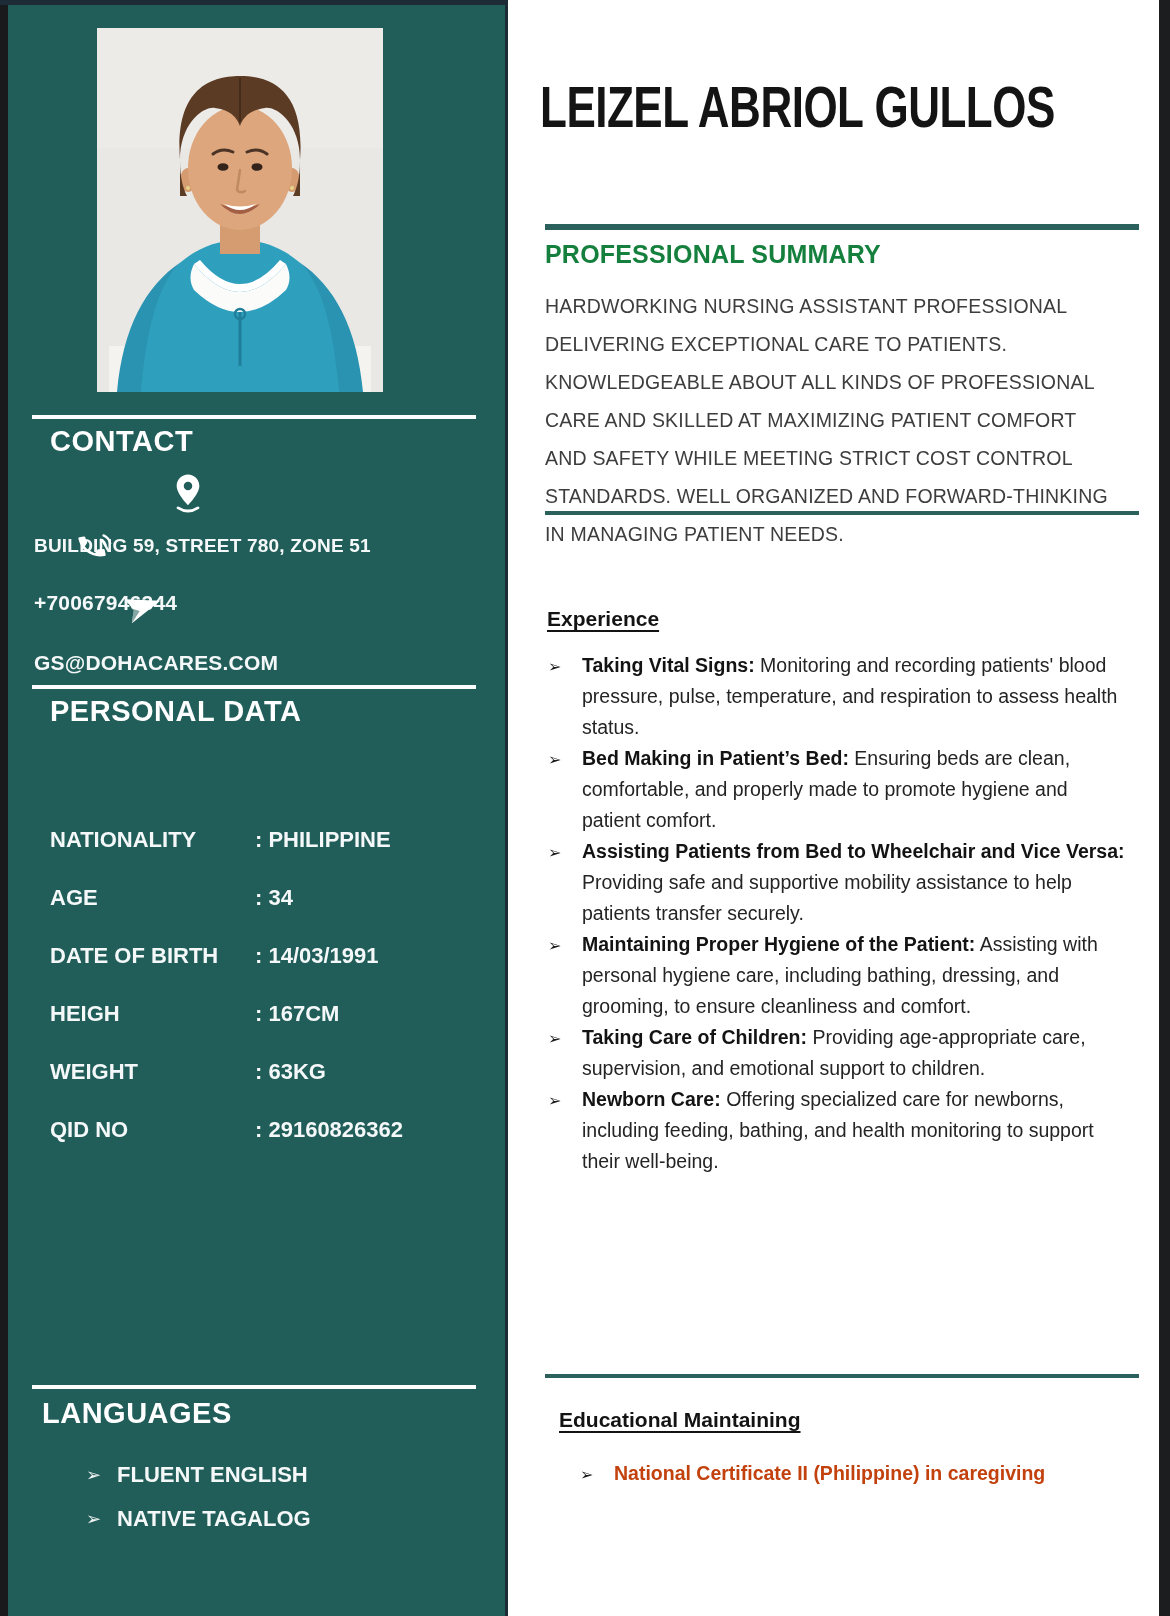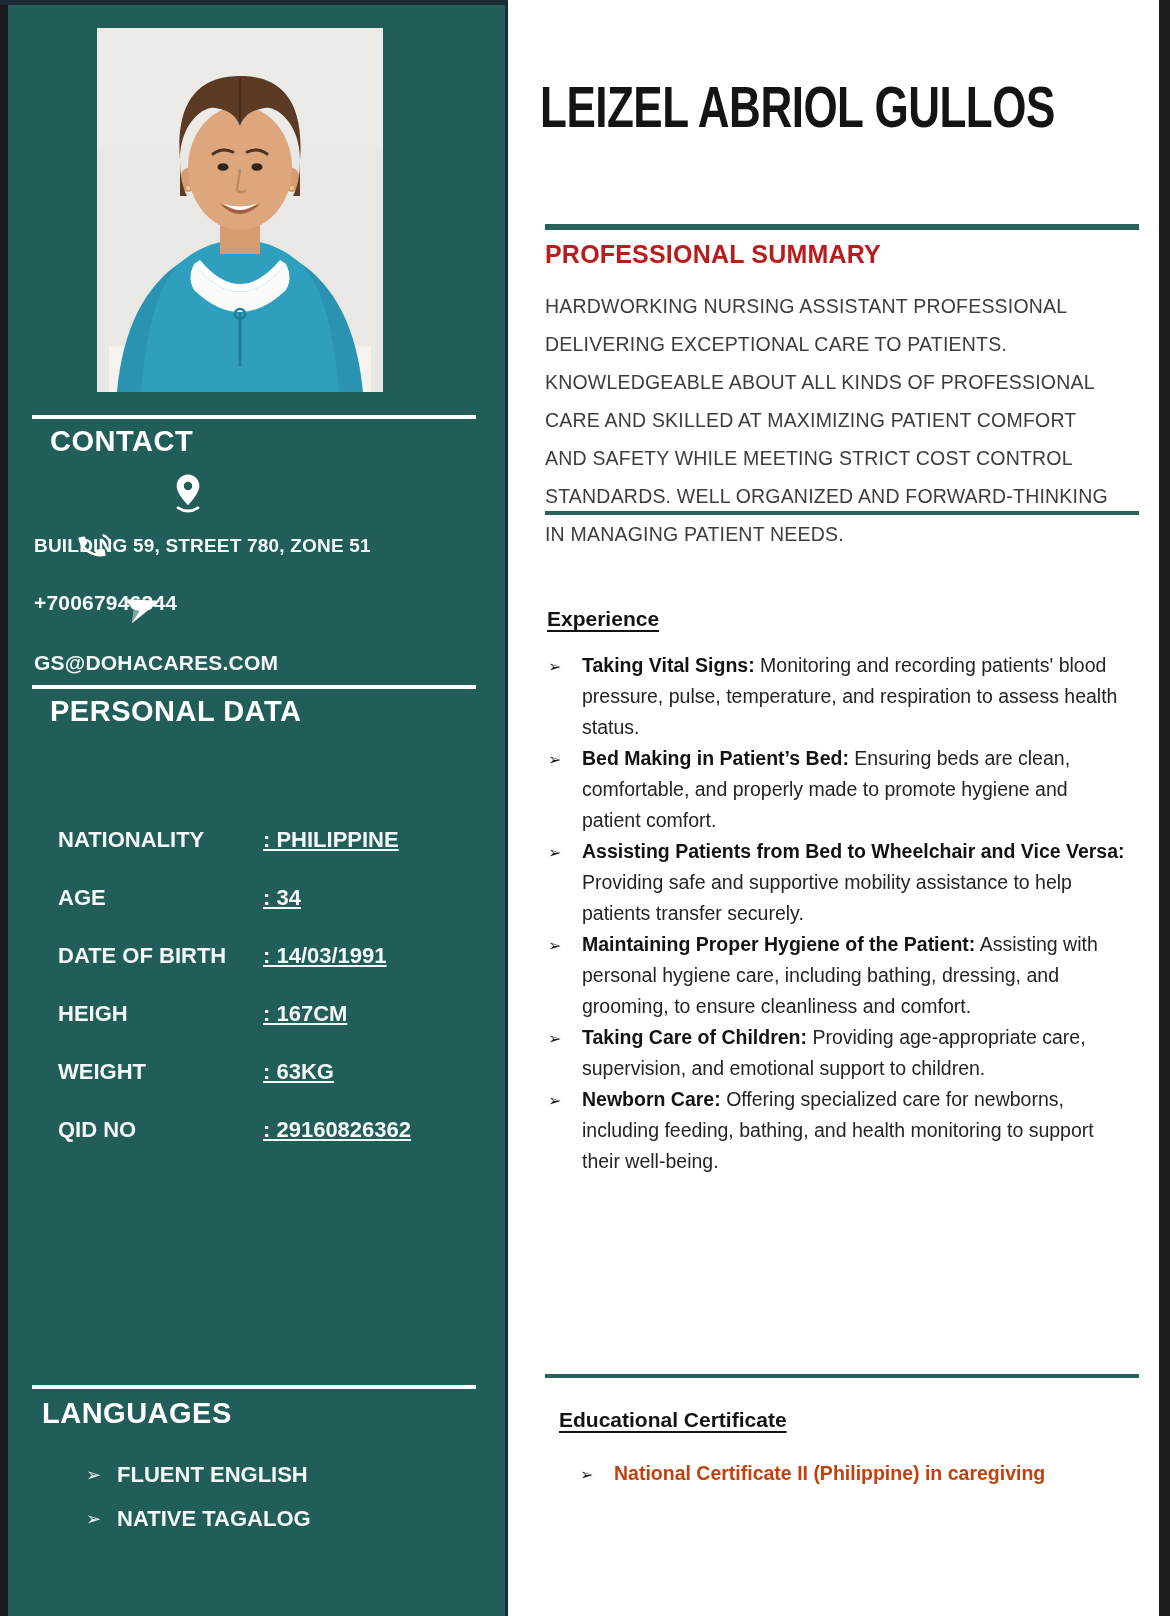--- a/index.html
+++ b/index.html
@@ -29,43 +29,43 @@
   .sb-line{position:absolute;left:24px;width:444px;height:4px;background:#fdfdfd;}
   .sb-heading{
     position:absolute;left:42px;margin:0;
     font-size:29px;font-weight:bold;letter-spacing:0.5px;color:#ffffff;text-align:center;
   }
   .c-row{position:absolute;left:26px;display:flex;align-items:center;flex-direction:column;}
   .c-icon{width:62px;display:flex;justify-content:flex-start;flex:0 0 62px;}
   .c-text{font-size:19px;font-weight:600;letter-spacing:0.2px;}
   .c-text.strong{font-size:21px;font-weight:bold;}
 
-  .pd-rows{position:absolute;left:42px;top:818px;width:430px;margin-left:8px;}
+  .pd-rows{position:absolute;left:42px;top:818px;width:430px;}
   .pd-row{display:flex;margin-bottom:25px;line-height:33px;}
   .pd-label{flex:0 0 205px;font-size:22px;font-weight:bold;}
-  .pd-value{font-size:22px;font-weight:bold;text-decoration:underline;}
+  .pd-value{font-size:22px;font-weight:bold;}
 
   .lang-list{position:absolute;left:78px;top:1455px;list-style:none;margin:0;padding:0;}
   .lang-item{display:flex;align-items:center;margin-bottom:14px;font-size:22px;font-weight:bold;line-height:30px;}
   .lang-item .bullet{margin-right:16px;font-size:18px;font-weight:normal;color:#f0f4f4;}
 
   
   .main{position:absolute;left:508px;top:0;width:545px;height:100%;background:#ffffff;color:#1c1c1c;}
   .name{
     position:absolute;left:32px;top:74px;margin:0;
     font-size:44px;font-weight:800;letter-spacing:-0.5px;color:#141414;
     transform:scaleY(1.32);transform-origin:top left;white-space:nowrap;
   }
   .hr-teal{position:absolute;left:37px;width:594px;background:#2a615c;}
   .hr-1{top:224px;height:6px;}
   .hr-2{top:511px;height:4px;}
   .hr-3{top:1374px;height:4px;}
   .summary-heading{
     position:absolute;left:37px;top:240px;margin:0;
-    font-size:25px;font-weight:bold;color:#b91c1c;letter-spacing:0.2px;
+    font-size:25px;font-weight:bold;color:#15803d;letter-spacing:0.2px;
   }
   .summary-text{
     position:absolute;left:37px;top:287px;margin:0;width:570px;
     font-size:19.5px;line-height:38px;color:#3d3d3d;letter-spacing:0.2px;
   }
   .sub-heading{
     position:absolute;left:39px;margin:0;
     font-size:21px;font-weight:bold;color:#131313;
     text-decoration:underline;text-decoration-thickness:2px;text-underline-offset:4px;
   }
@@ -256,21 +256,21 @@
       </li>
       <li class="bitem">
         <span class="bullet">➢</span>
         <span class="btext"><span class="btitle">Newborn Care:</span>
         <span>Offering specialized care for newborns, including feeding, bathing, and health monitoring to support their well-being.</span></span>
       </li>
     </ul>
 
     <div class="hr-teal hr-3"></div>
 
-    <h3 class="sub-heading edu-heading">Educational Certificate</h3>
+    <h3 class="sub-heading edu-heading">Educational Maintaining</h3>
 
     <ul class="blist edu-list">
       <li class="bitem">
         <span class="bullet">➢</span>
         <span class="btext">National Certificate II (Philippine) in caregiving</span>
       </li>
     </ul>
   </main>
 
   <div class="edge-right"></div>

